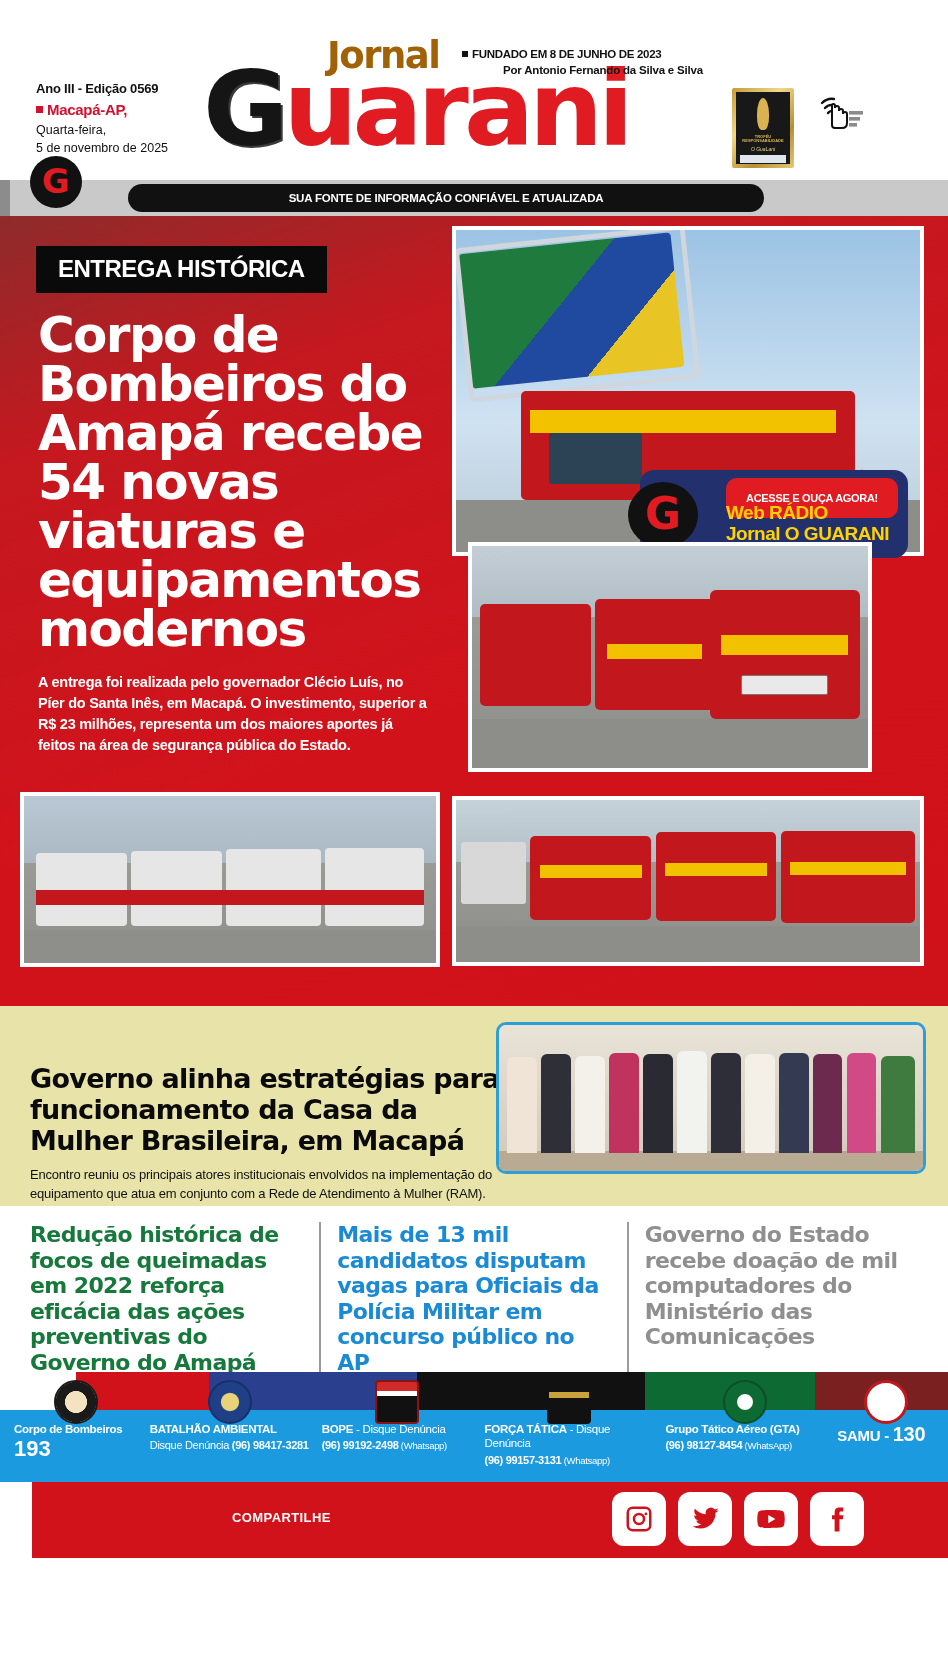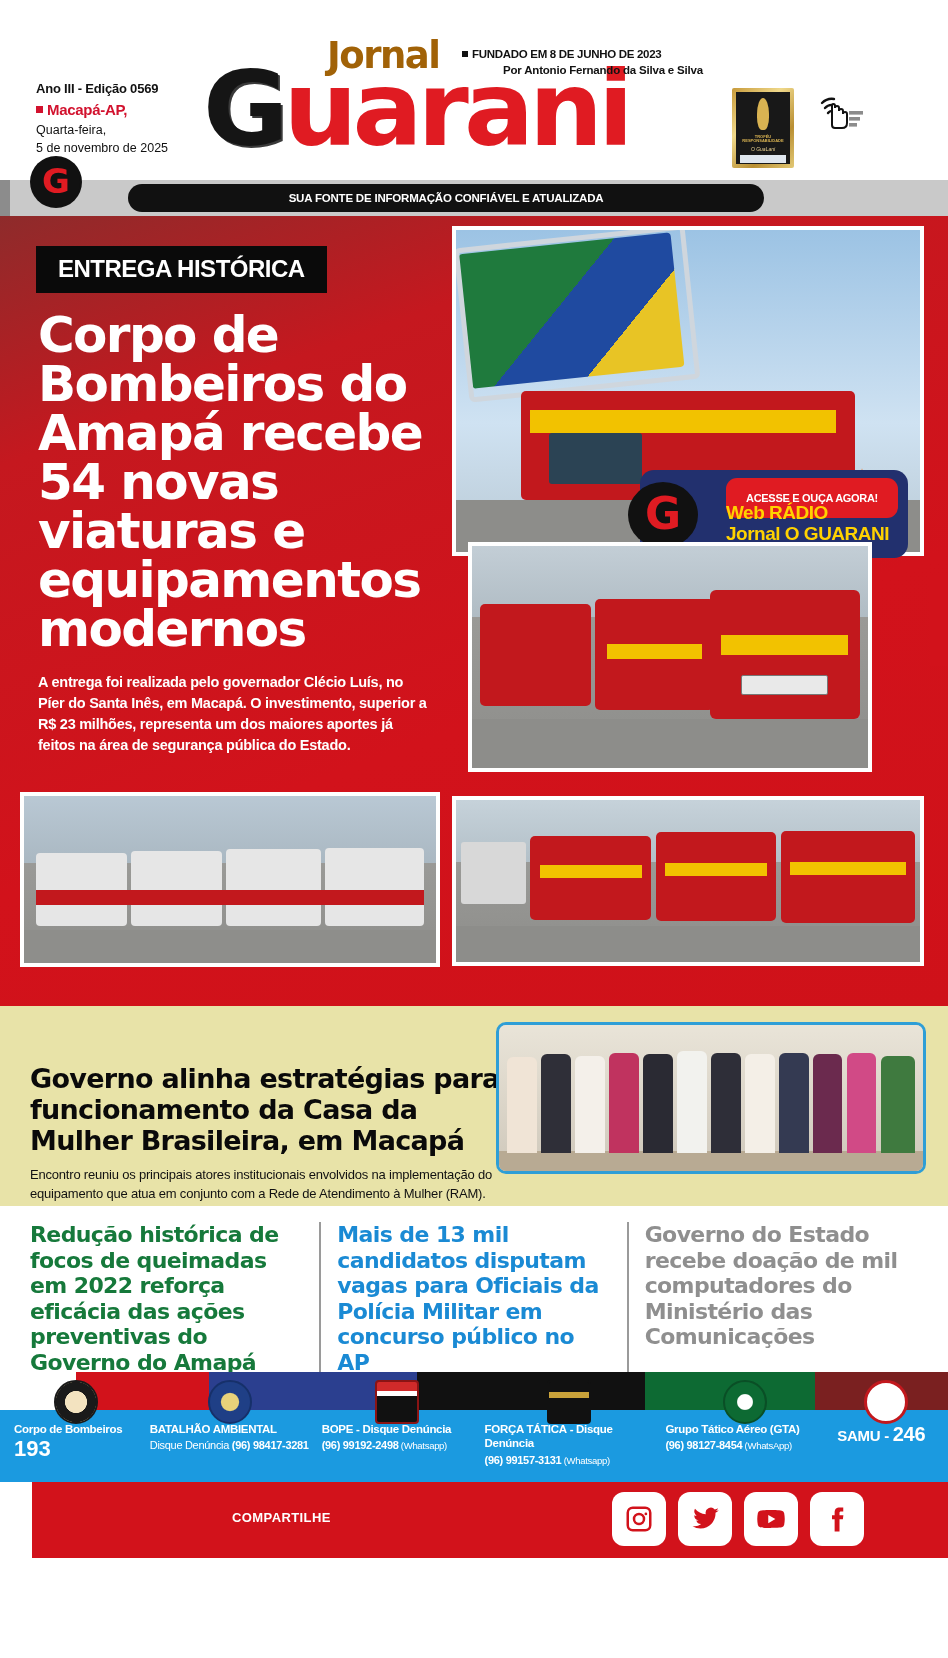--- a/index.html
+++ b/index.html
@@ -183,21 +183,21 @@
   .emerg-top {
     position:absolute; top:0; left:0; width:100%; height:38px; display:flex;
   }
   .et { height:100%; }
   .emerg-items {
     position:absolute; top:34px; left:0; width:100%; height:76px;
     display:flex; align-items:flex-start; padding:16px 8px 0 8px;
   }
   .ei { position:relative; color:#fff; padding:0 6px; }
   .ei-name { font-size:11.5px; font-weight:bold; letter-spacing:-0.3px; line-height:1.25; }
-  .ei-name .thin { font-weight:bold;margin-top:17px; }
+  .ei-name .thin { font-weight:normal;margin-top:17px; }
   .ei-line { font-size:11px; letter-spacing:-0.3px; line-height:1.45; margin-top:2px; }
   .ei-line b { font-weight:bold; }
   .ei-line .wa { font-size:9.5px; }
   .ei-big { font-size:22px; font-weight:bold; line-height:1.1; margin-top:1px; }
   .badge-logo {
     position:absolute; top:-42px; left:50%; transform:translateX(-50%);
     width:44px; height:44px; border-radius:50%;
   }
 
   
@@ -406,21 +406,21 @@
       </div>
 
       <div class="ei" style="width:19%;">
         <div class="badge-logo" style="background:radial-gradient(circle,#ffffff 26%,#0d6a33 30%);border:2px solid #0a4f26;"></div>
         <div class="ei-name">Grupo Tático Aéreo (GTA)</div>
         <div class="ei-line"><b>(96) 98127-8454</b><span class="wa"> (WhatsApp)</span></div>
       </div>
 
       <div class="ei" style="width:12%;display:flex;align-items:center;">
         <div class="badge-logo" style="background:#ffffff;border:3px solid #c2181d;"></div>
-        <div class="ei-name" style="font-size:15px;"><span>SAMU - </span><b style="font-size:20px;">246</b></div>
+        <div class="ei-name" style="font-size:15px;"><span>SAMU - </span><b style="font-size:20px;">130</b></div>
       </div>
 
     </div>
   </div>
 
   <div class="share">
     <div class="share-label">COMPARTILHE</div>
     <div class="socials">
       <div class="soc">
         <svg viewBox="0 0 24 24">

